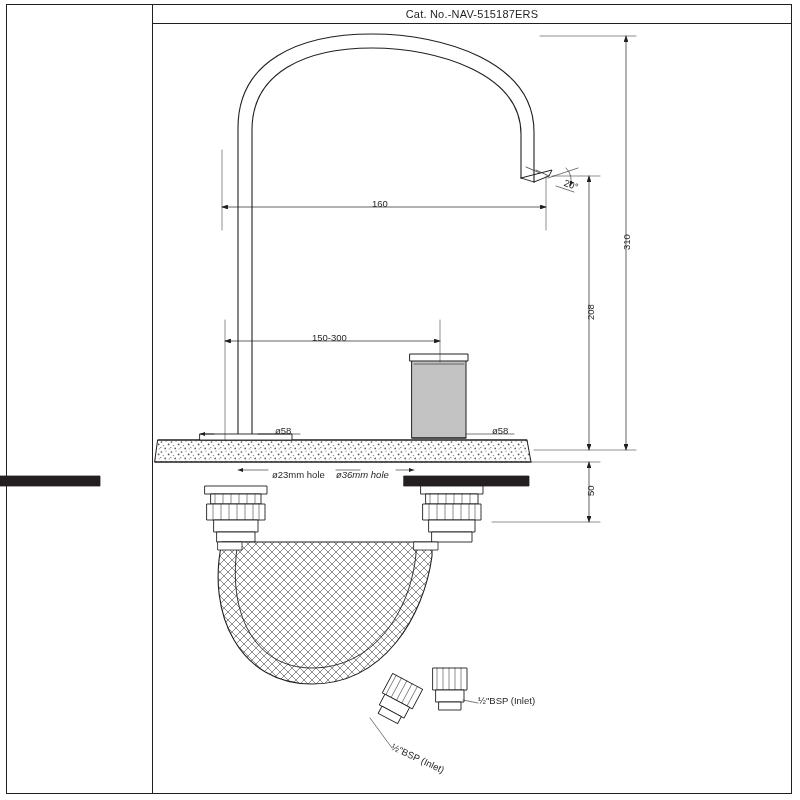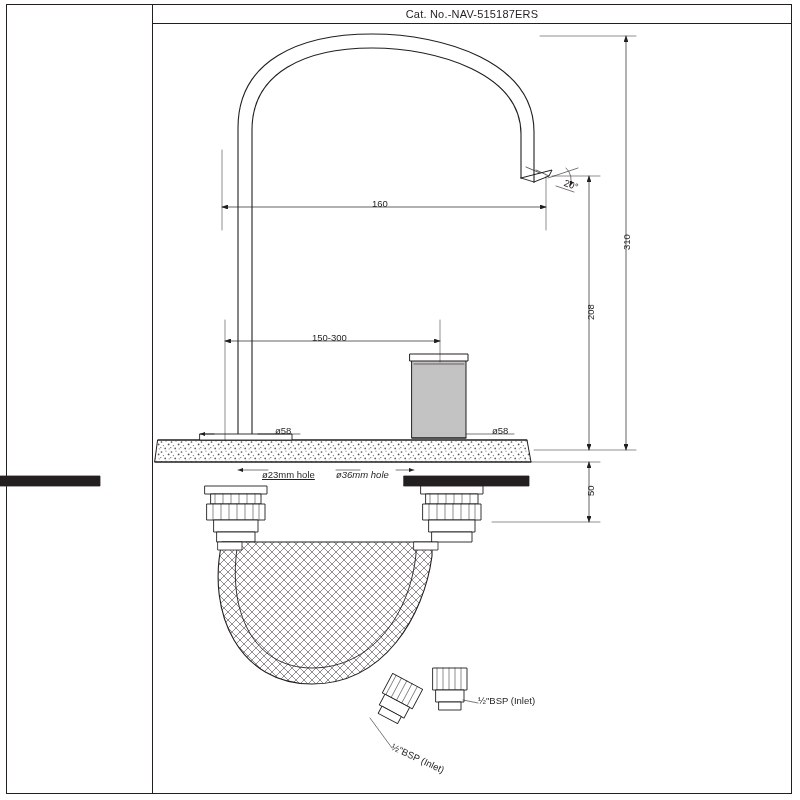--- a/index.html
+++ b/index.html
@@ -236,19 +236,19 @@
   <div class="lbl" style="left:372px; top:199px;">160</div>
   <div class="lbl" style="left:312px; top:333px;text-align:center;">150-300</div>
   <div class="lbl rot90" style="left:622px; top:250px;">310</div>
   <div class="lbl rot90" style="left:586px; top:320px;">208</div>
   <div class="lbl rot90" style="left:586px; top:496px;">50</div>
   <div class="lbl rot20" style="left:566px; top:178px;">20°</div>
 
   <div class="lbl" style="left:275px; top:426px;">ø58</div>
   <div class="lbl" style="left:492px; top:426px;">ø58</div>
 
-  <div class="lbl" style="left:262px; top:470px;text-decoration:underline;">ø23mm hole</div>
+  <div class="lbl" style="left:272px; top:470px;">ø23mm hole</div>
   <div class="lbl" style="left:336px; top:470px;font-style:italic;">ø36mm hole</div>
 
   <div class="lbl" style="left:478px; top:696px;">½"BSP (Inlet)</div>
   <div class="lbl rot-55" style="left:394px; top:742px;">½"BSP (Inlet)</div>
 
 </div>
 
 </body></html>

